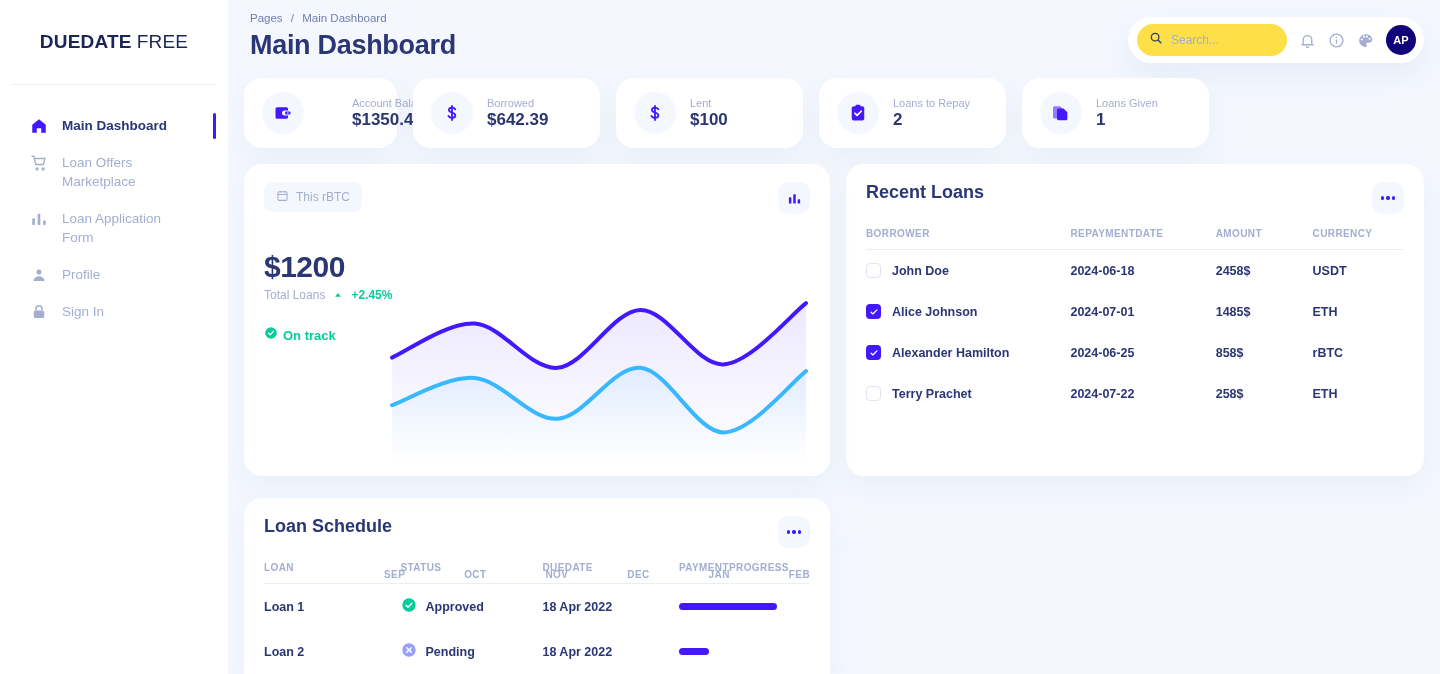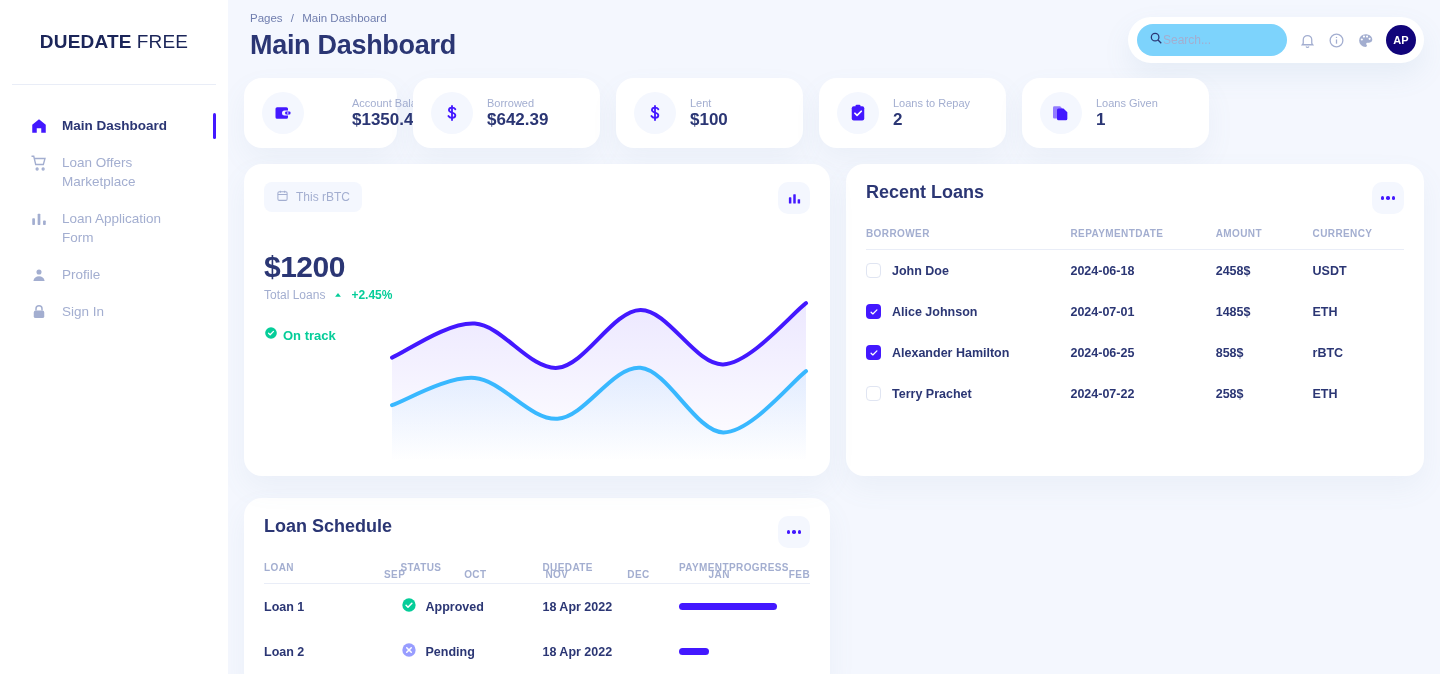--- a/index.html
+++ b/index.html
@@ -54,22 +54,22 @@
     font-size: 27px; font-weight: 700; color: #2B3674; letter-spacing: -.3px;
     margin-top: 6px; padding-left: 6px;
   }
   .navpill {
     display: flex; align-items: center; gap: 12px;
     background: #ffffff; border-radius: 28px;
     padding: 7px 8px 7px 9px; height: 46px; margin-top: 5px;
     box-shadow: 0 12px 28px rgba(112,144,176,.10);
   }
   .searchbox {
-    display: flex; align-items: center; 
-    background: #7dd3fc; border-radius: 18px; height: 32px;
+    display: flex; align-items: center; gap: 8px;
+    background: #fde047; border-radius: 18px; height: 32px;
     width: 150px; padding: 0 12px;
   }
   .searchbox input {
     border: none; outline: none; background: transparent;
     font-family: "Liberation Sans", sans-serif; font-size: 12px;
     color: #2B3674; width: 100%;
   }
   .searchbox input::placeholder { color: #A3AED0; }
   .navicon { width: 17px; height: 17px; cursor: pointer; }
   .avatar {

